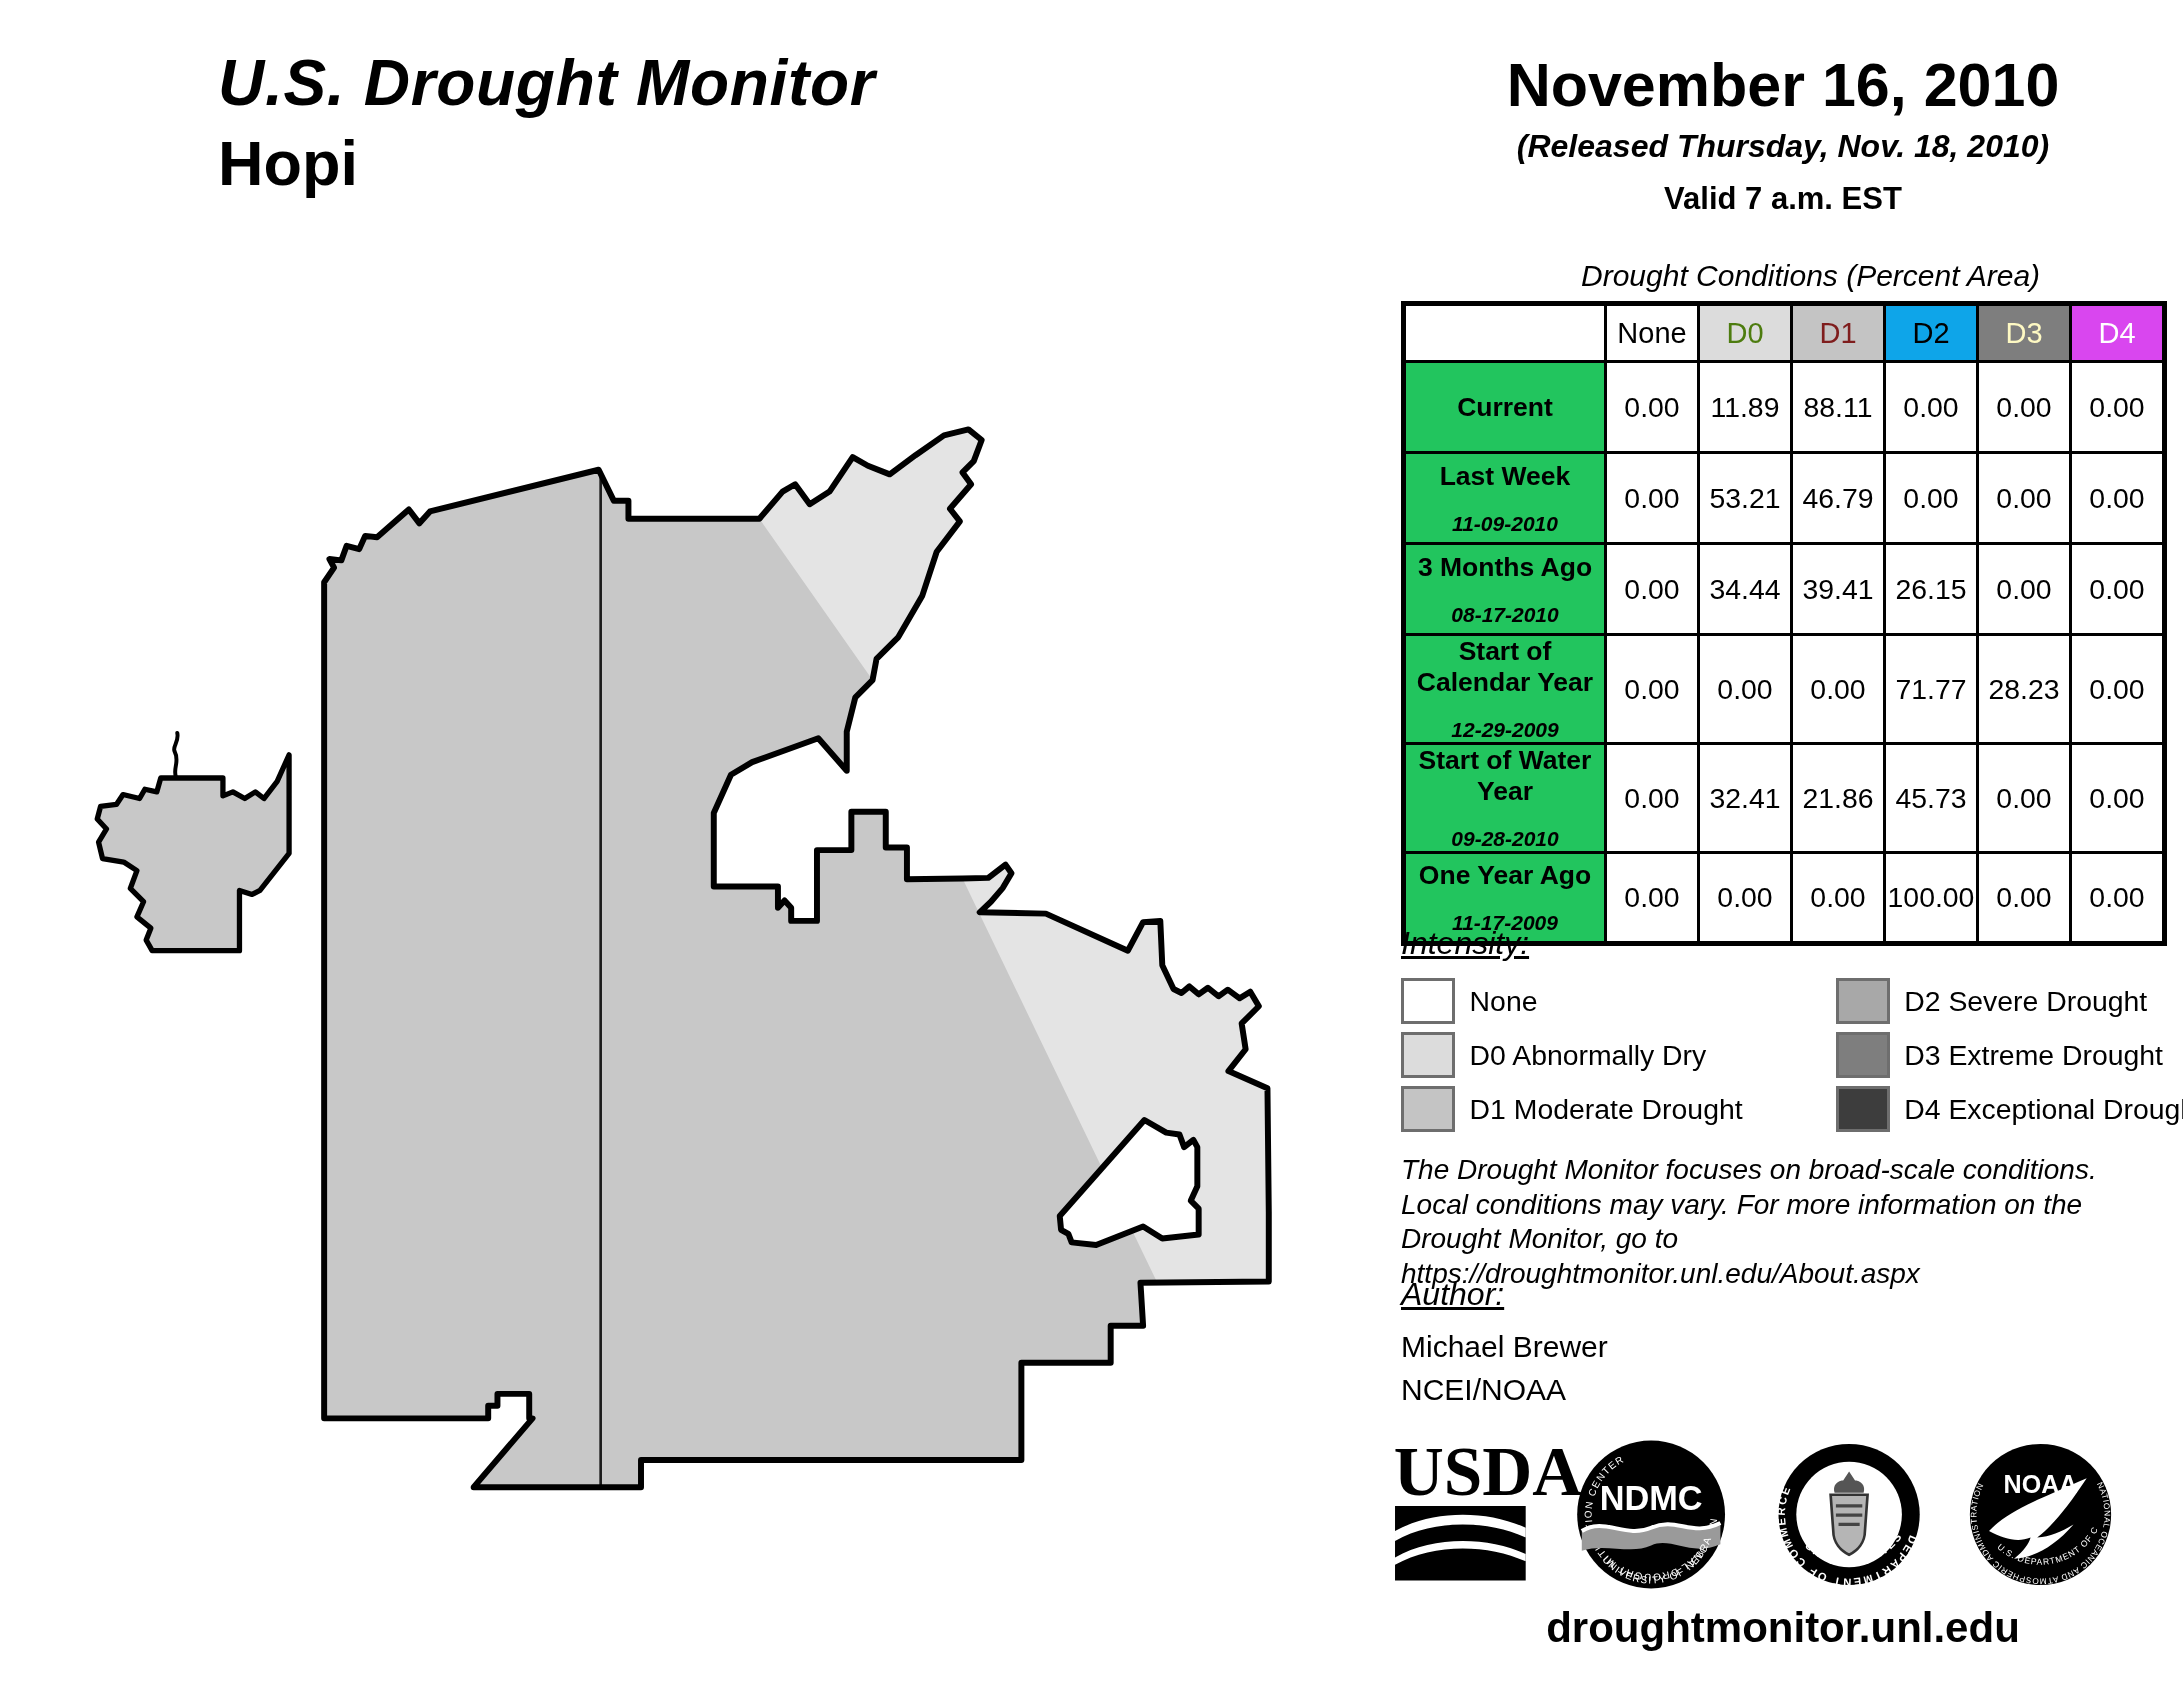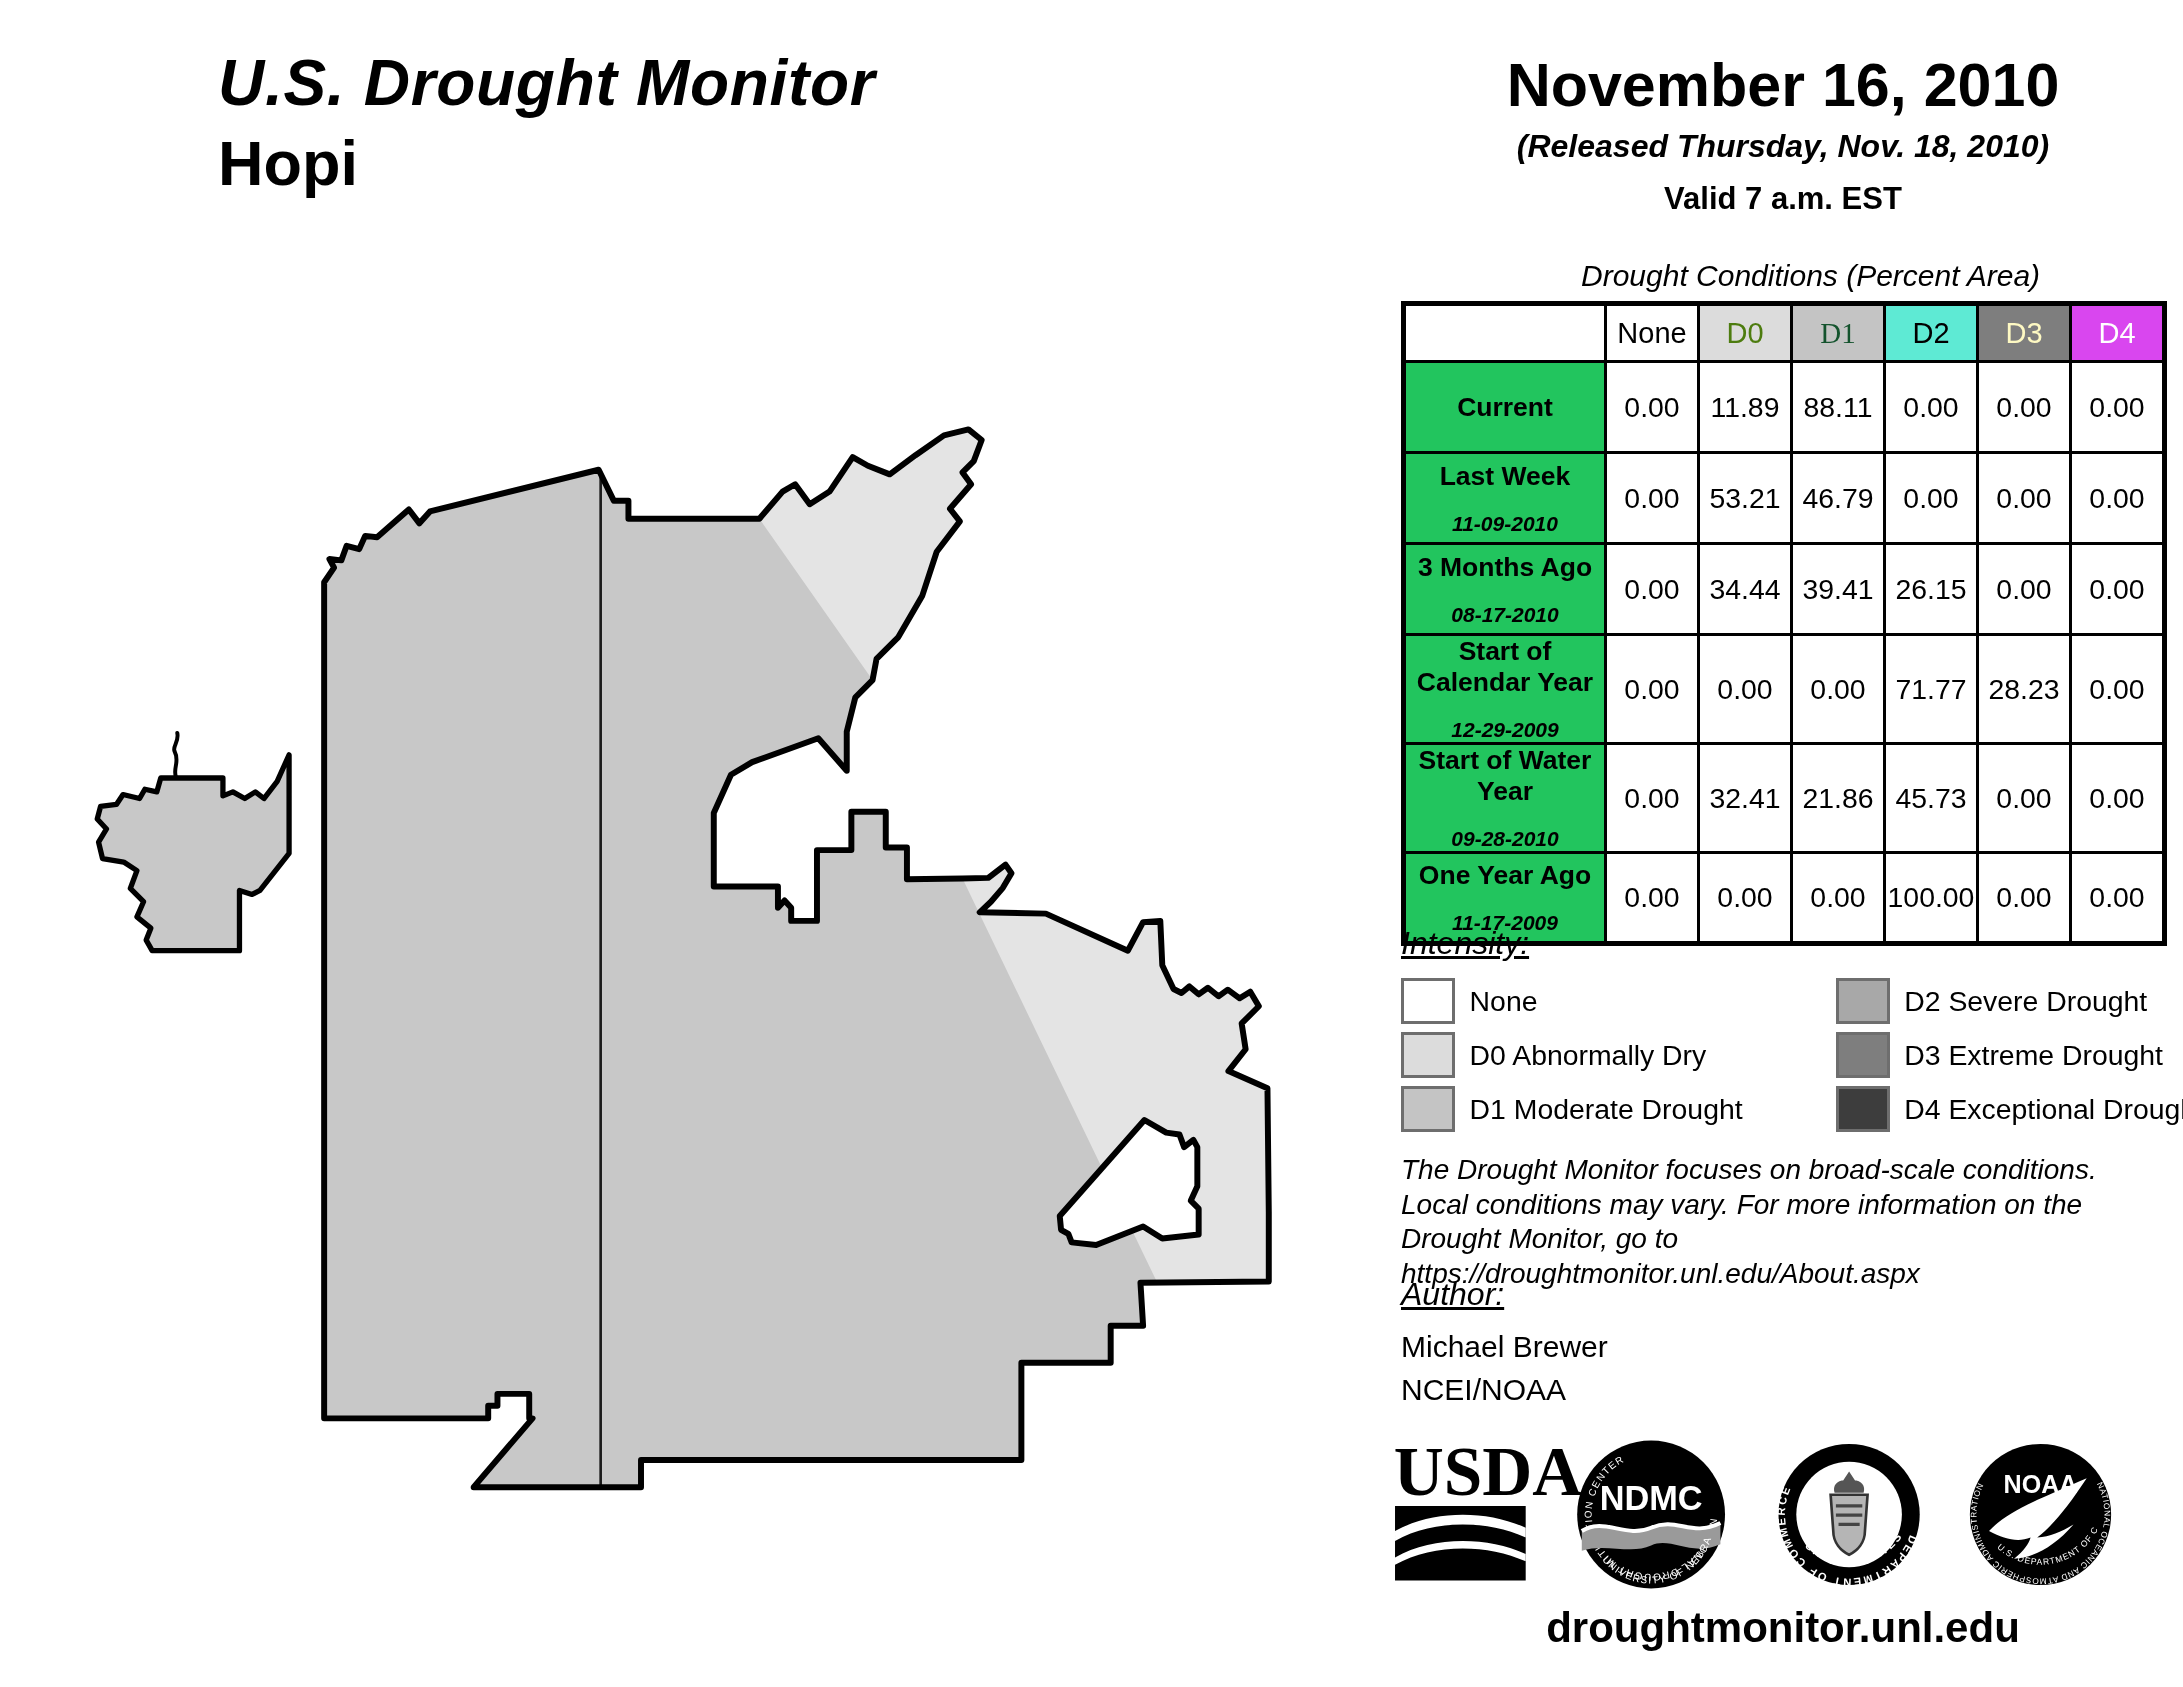--- a/index.html
+++ b/index.html
@@ -129,22 +129,22 @@
 </div>
 
 <div id="table-caption" class="abs layer">Drought Conditions (Percent Area)</div>
 
 <table id="drought-table" class="abs layer">
   <thead>
     <tr>
       <th class="blank-corner"></th>
     <th style="background: rgb(255, 255, 255); color: rgb(0, 0, 0);">None</th>
         <th style="background: rgb(220, 220, 220); color: #4d7c0f;">D0</th>
-        <th style="background: rgb(196, 196, 196); color: #14532d; font-family: Liberation Serif, serif;">D1</th>
-        <th style="background: #5eead4; color: rgb(0, 0, 0);">D2</th>
+        <th style="background: rgb(196, 196, 196); color: #7f1d1d;">D1</th>
+        <th style="background: #0ea5e9; color: rgb(0, 0, 0);">D2</th>
         <th style="background: rgb(126, 126, 126); color: #fef9c3;">D3</th>
         <th style="background: #d946ef; color: rgb(255, 255, 255);">D4</th>
       </tr>
   </thead>
   <tbody>
       <tr>
         <th>
           <div>Current</div>
         </th>
         <td>0.00</td>

